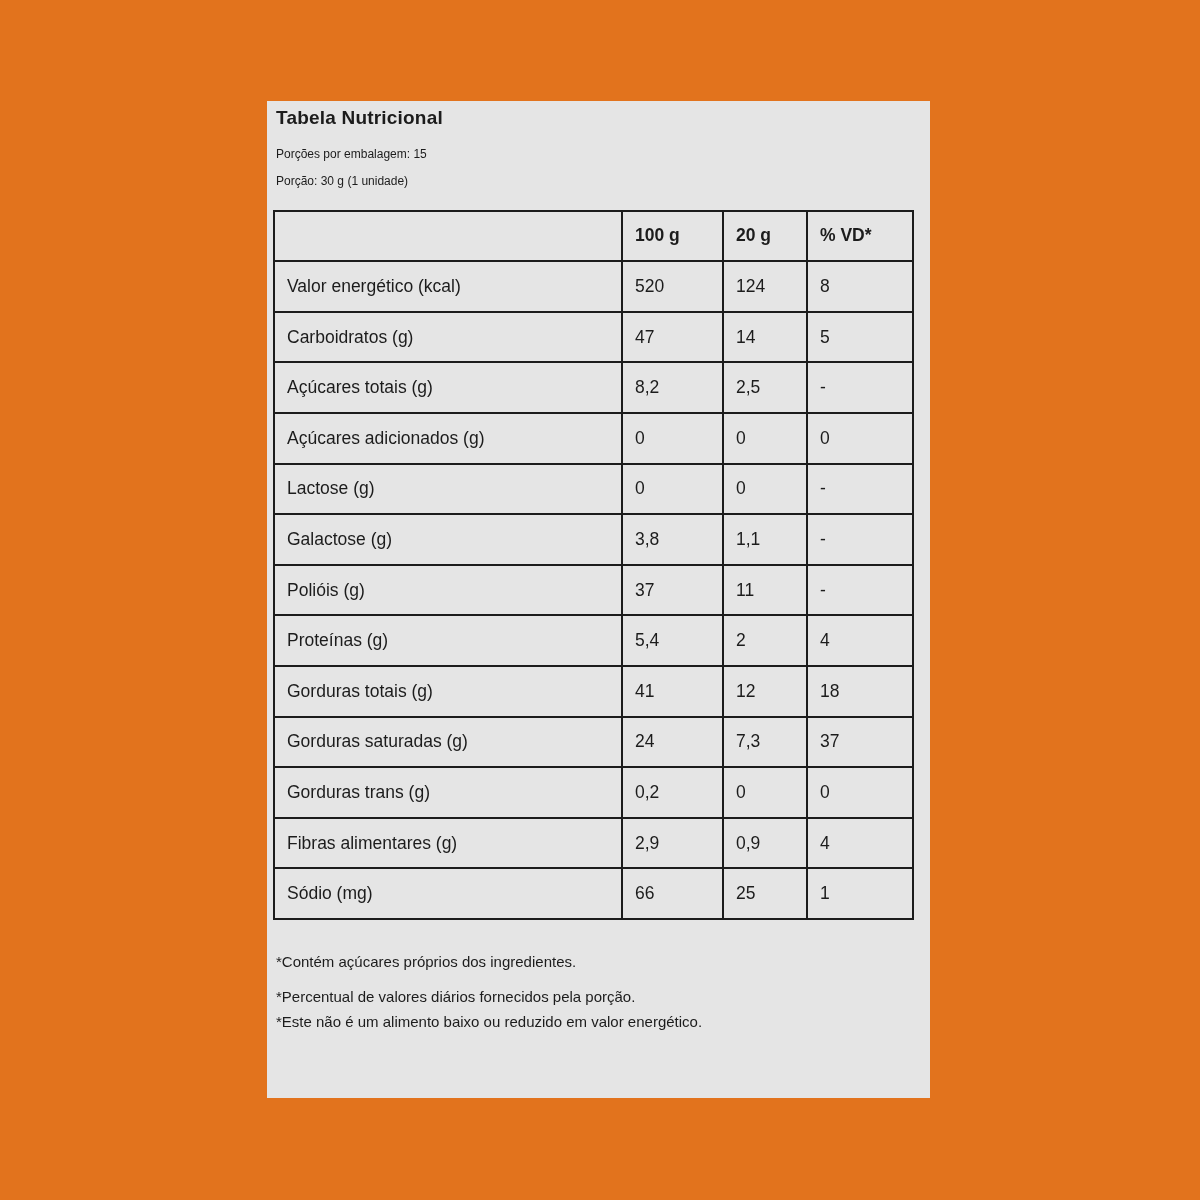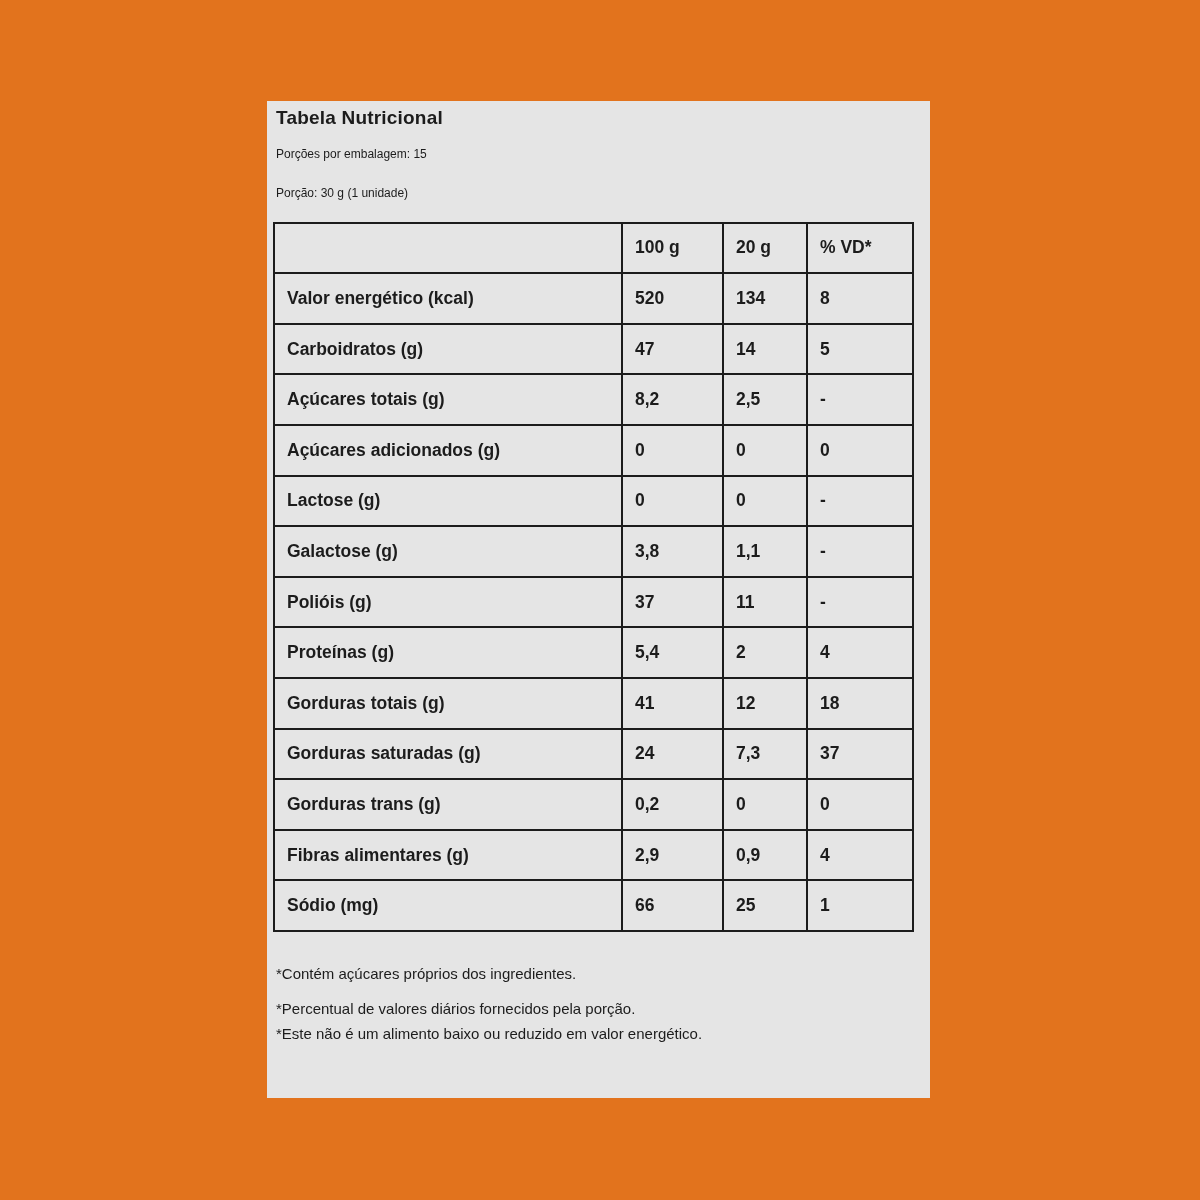--- a/index.html
+++ b/index.html
@@ -27,21 +27,21 @@
     font-weight: 700;
     line-height: 1.15;
     letter-spacing: 0.2px;
   }
   .topline {
     margin: 18px 0 0 9px;
     font-size: 12px;
     line-height: 1.2;
   }
   .topline.second {
-    margin-top: 25px;
+    margin-top: 13px;
   }
   table.nutrition {
     margin: 21px 0 0 6px;
     border-collapse: collapse;
     table-layout: fixed;
     width: 639px;
   }
   table.nutrition col.c-label { width: 348px; }
   table.nutrition col.c-100   { width: 101px; }
   table.nutrition col.c-30    { width: 84px;  }
@@ -49,21 +49,20 @@
   table.nutrition th,
   table.nutrition td {
     border: 2px solid #1c1c1c;
     height: 48.6px;
     padding: 0 0 0 12px;
     font-size: 17.5px;
     text-align: left;
     vertical-align: middle;
     white-space: nowrap;
     overflow: hidden;
-    font-weight: bold;
   }
   table.nutrition th {
     font-weight: 700;
     border-radius: 11px;
   }
   .footnote {
     margin: 16px 0 0 9px;
     font-size: 15px;
     line-height: 1.25;
   }
@@ -95,21 +94,21 @@
         <th></th>
         <th>100 g</th>
         <th>20 g</th>
         <th>% VD*</th>
       </tr>
     </thead>
     <tbody>
       <tr>
         <td>Valor energético (kcal)</td>
         <td>520</td>
-        <td>134</td>
+        <td>124</td>
         <td>8</td>
       </tr>
       <tr>
         <td>Carboidratos (g)</td>
         <td>47</td>
         <td>14</td>
         <td>5</td>
       </tr>
       <tr>
         <td>Açúcares totais (g)</td>

